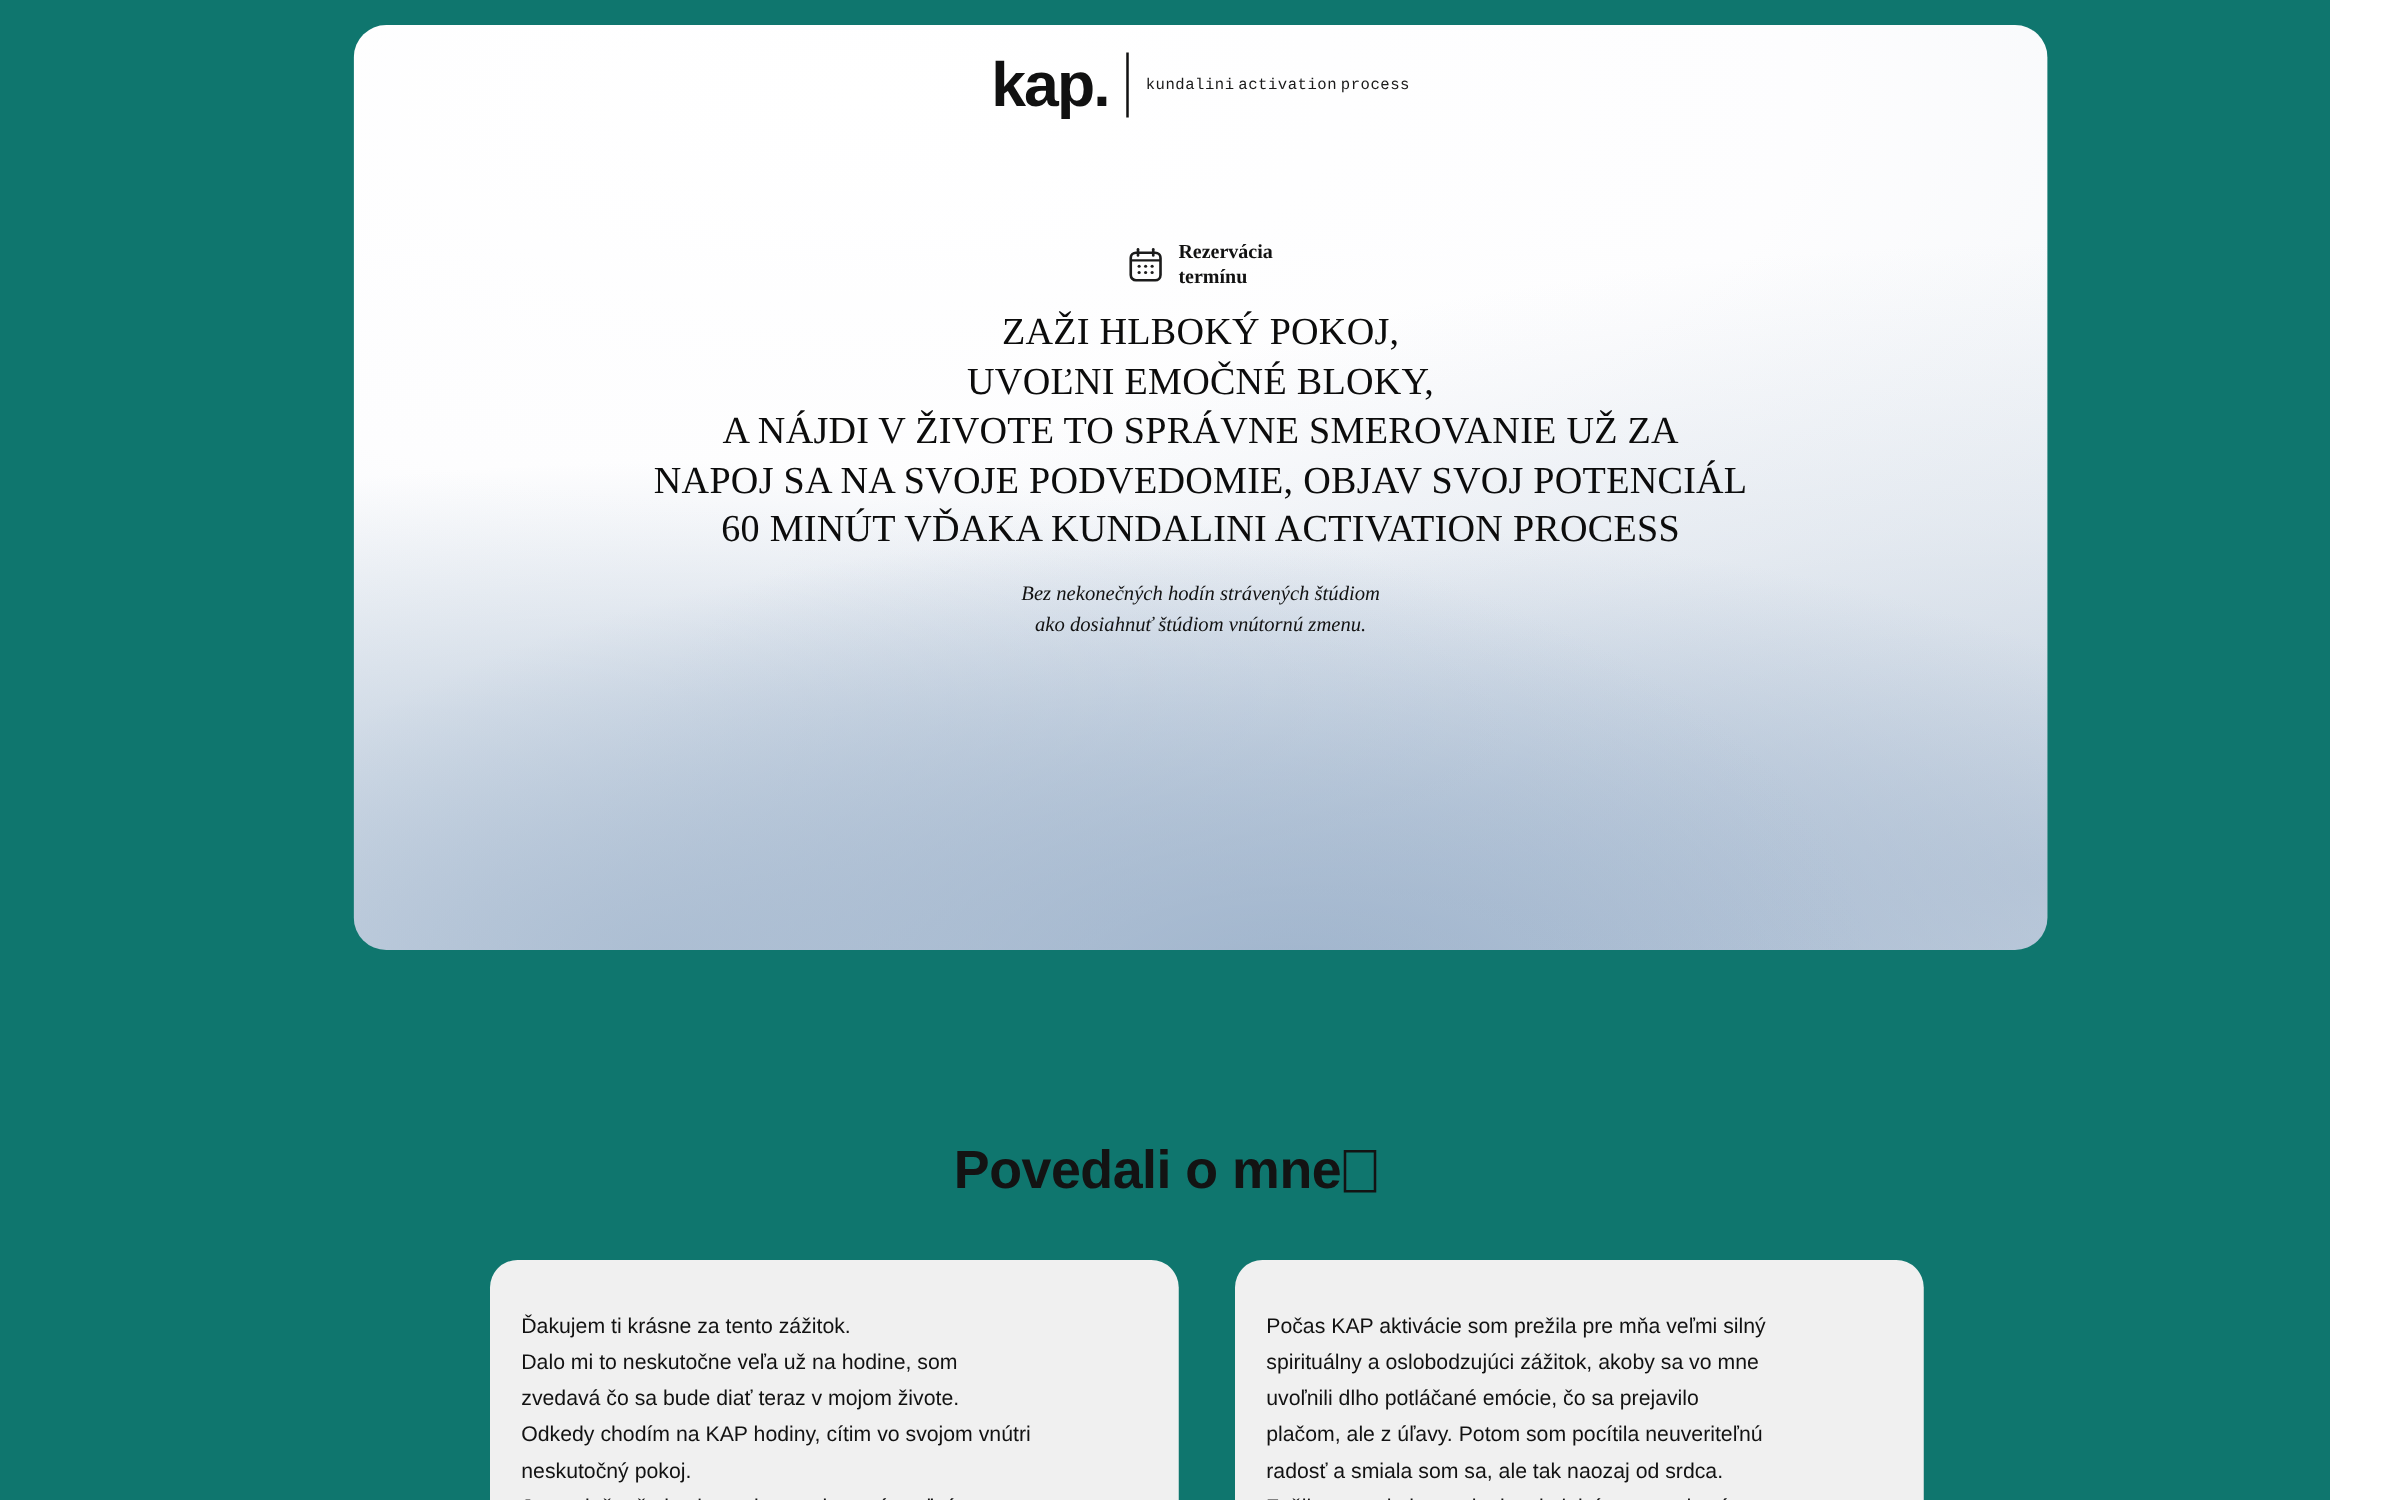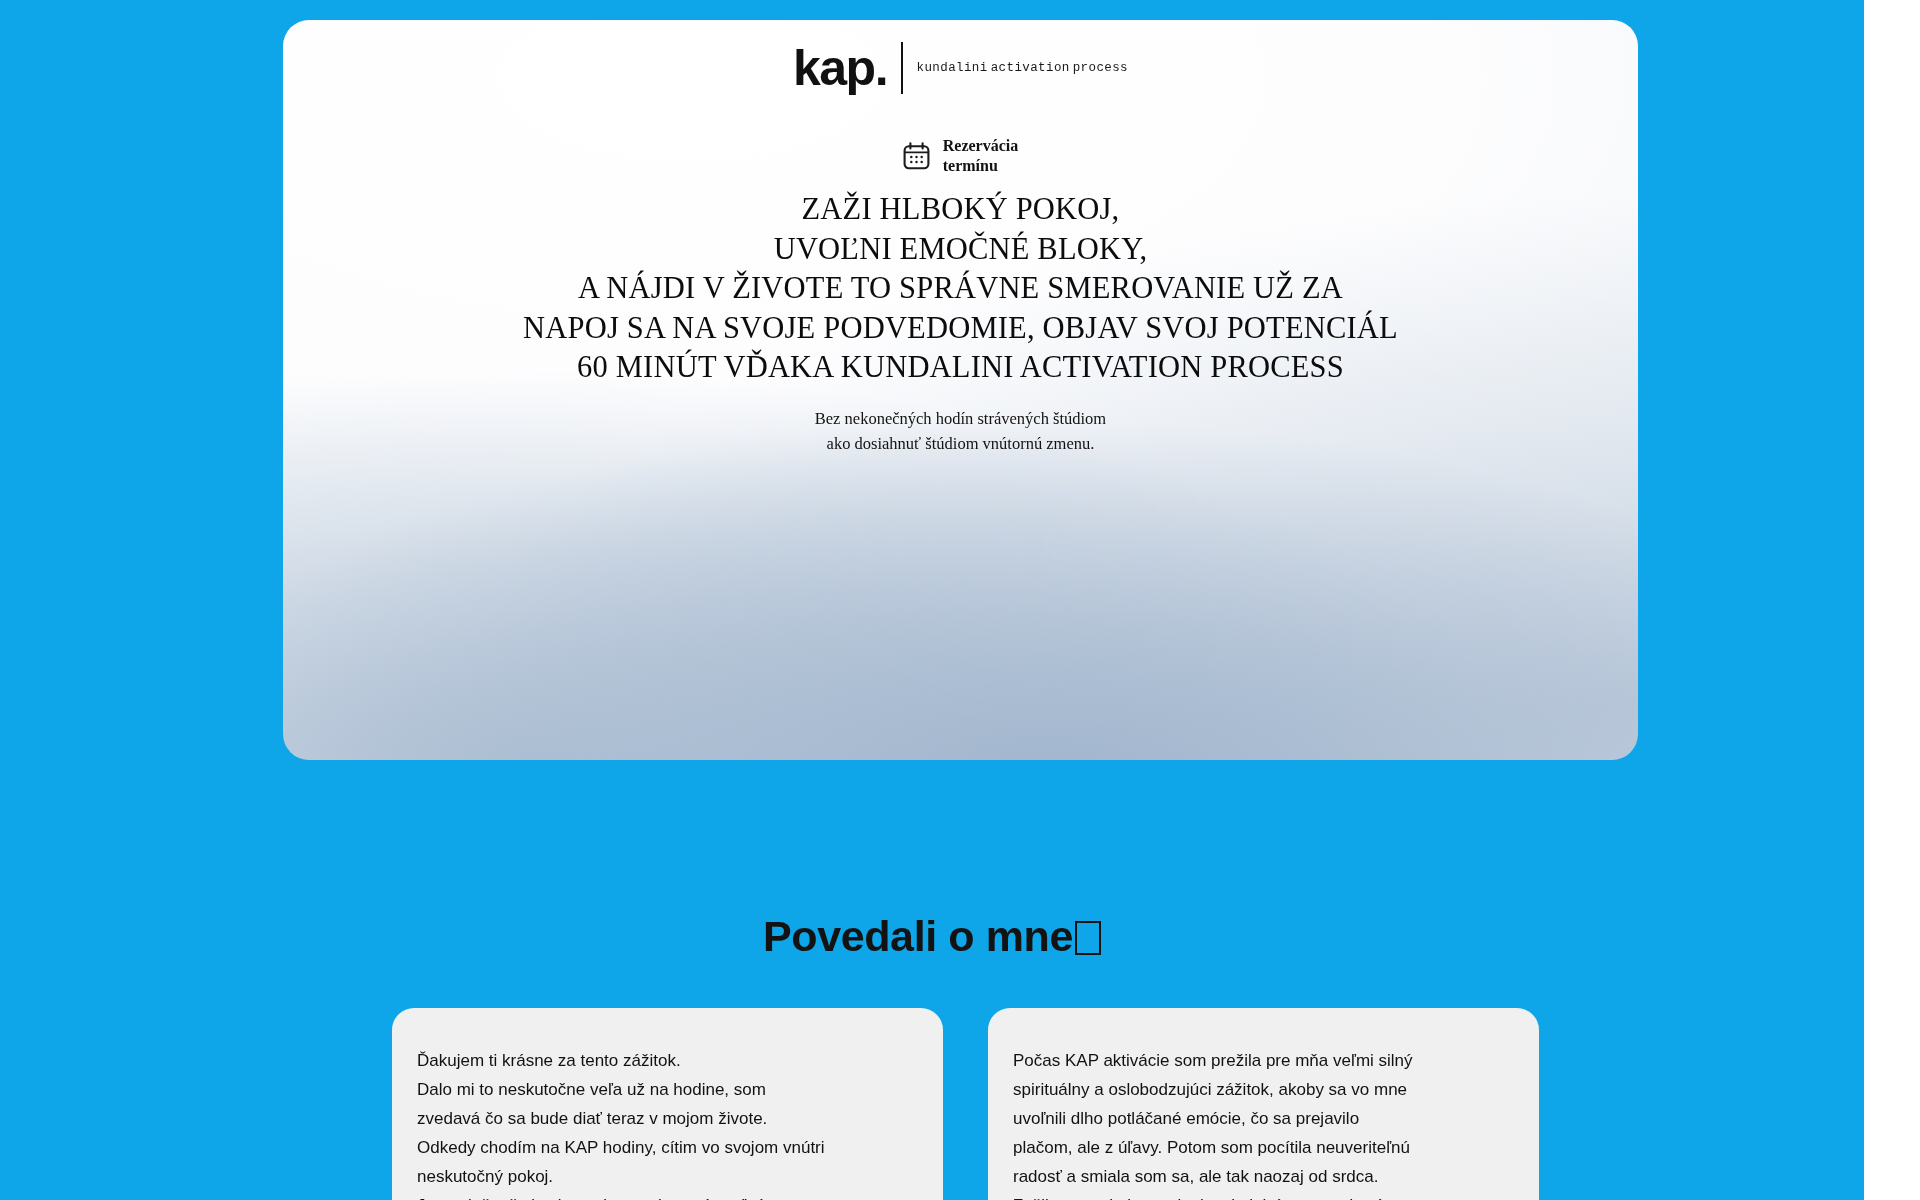--- a/index.html
+++ b/index.html
@@ -9,21 +9,21 @@
     height: 1200px;
     overflow: hidden;
     background: #ffffff;
     font-family: "Liberation Sans", sans-serif;
   }
 
   .page {
     position: relative;
     width: 1864px;
     height: 1200px;
-    background: #0ea5e9;
+    background: #0f766e;
   }
 
   
   .hero {
     position: absolute;
     left: 283px;
     top: 20px;
     width: 1355px;
     height: 740px;
     border-radius: 26px;
@@ -72,21 +72,21 @@
     gap: 3px;
     font-family: "Liberation Mono", monospace;
     font-size: 12.5px;
     letter-spacing: 0.4px;
     color: #1a1a1a;
     line-height: 1.15;
   }
 
   
   .reservation {
-    margin-top: 42px;
+    margin-top: 98px;
     display: flex;
     align-items: center;
     gap: 13px;
   }
   .cal-icon { width: 27px; height: 28px; display: block; }
   .reservation-label {
     font-family: "Liberation Serif", serif;
     font-weight: 700;
     font-size: 16px;
     line-height: 1.25;
@@ -109,21 +109,21 @@
 
   
   .subtitle {
     margin-top: 18px;
     text-align: center;
     font-family: "Liberation Serif", serif;
     font-size: 16.5px;
     line-height: 25px;
     color: #121212;
   }
-  .subtitle span { display: block; }
+  .subtitle span { display: block; font-style: italic; }
 
   
   .cta {
     margin-top: 25px;
     background: #030303;
     color: #ffffff;
     border: none;
     border-radius: 999px;
     width: 296px;
     height: 65px;

